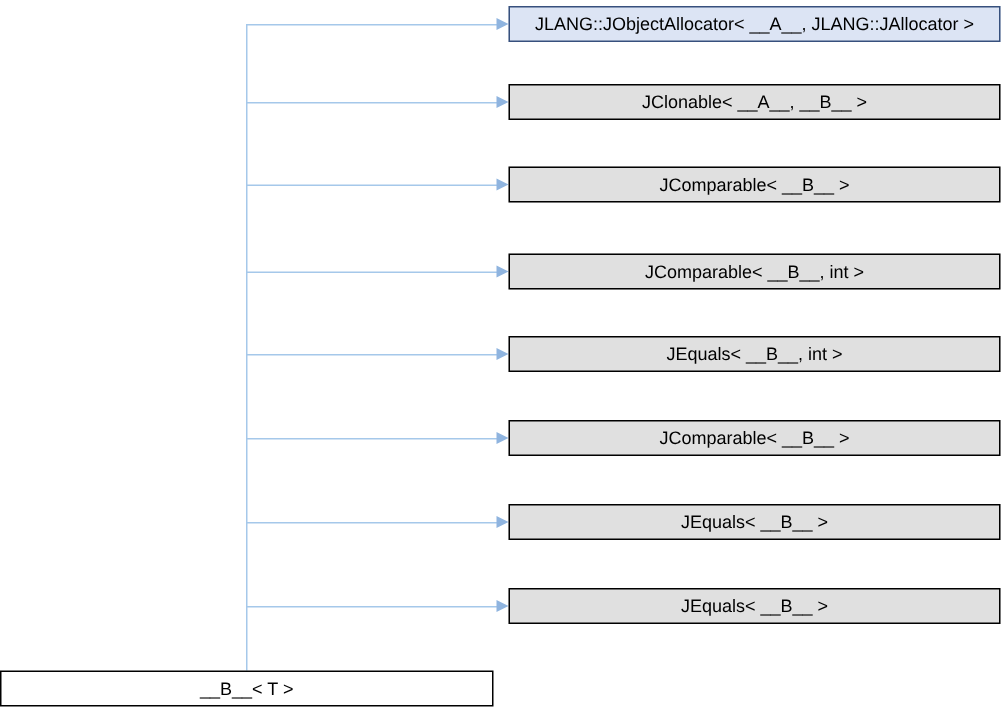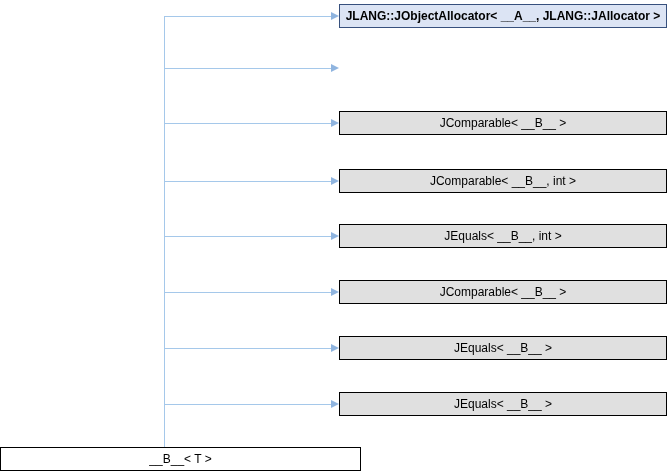--- a/index.html
+++ b/index.html
@@ -53,27 +53,26 @@
     align-items: center;
     justify-content: center;
     font-size: 12px;
     color: #000000;
     white-space: nowrap;
     cursor: pointer;
   }
   .node.highlight {
     background: var(--highlight-fill, #dce4f4);
     border: 1px solid var(--highlight-border, #37507d);
-    font-weight: bold;
   }
   .derived {
     position: absolute;
     left: 0;
     top: 447px;
-    width: 361px;
+    width: 329px;
     height: 24px;
     box-sizing: border-box;
     background: var(--derived-fill, #ffffff);
     border: 1px solid #000000;
     display: flex;
     align-items: center;
     justify-content: center;
     font-size: 12px;
     color: #000000;
     white-space: nowrap;
@@ -100,20 +99,23 @@
   <div class="arrow" style="top:119px"></div>
   <div class="arrow" style="top:177px"></div>
   <div class="arrow" style="top:232px"></div>
   <div class="arrow" style="top:288px"></div>
   <div class="arrow" style="top:344px"></div>
   <div class="arrow" style="top:400px"></div>
 
   <div class="node highlight" style="top:4px">
     <span>JLANG::JObjectAllocator&lt; __A__, JLANG::JAllocator &gt;</span>
   </div>
+  <div class="node" style="top:56px">
+    <span>JClonable&lt; __A__, __B__ &gt;</span>
+  </div>
   <div class="node" style="top:111px">
     <span>JComparable&lt; __B__ &gt;</span>
   </div>
   <div class="node" style="top:224px">
     <span>JEquals&lt; __B__, int &gt;</span>
   </div>
   <div class="node" style="top:169px">
     <span>JComparable&lt; __B__, int &gt;</span>
   </div>
   <div class="node" style="top:280px">

